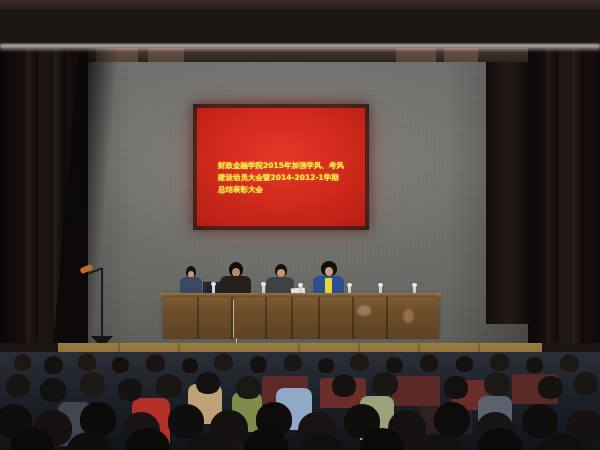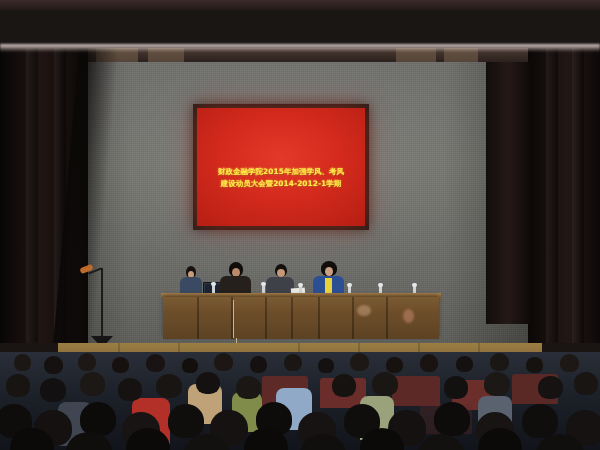--- a/index.html
+++ b/index.html
@@ -98,21 +98,21 @@
       radial-gradient(ellipse 80% 80% at 50% 42%,#e2392b 0%,#d32a1d 45%,#b41d12 100%);
     box-shadow:0 0 26px rgba(225,60,40,.45);
     display:flex;flex-direction:column;align-items:center;justify-content:center;
   }
   .screen-line{
     color:#ffe84a;font-weight:bold;font-size:7.5px;line-height:12px;
     white-space:nowrap;
     text-shadow:0 0 2px rgba(255,220,60,.9),1px 1px 0 rgba(120,40,0,.5);
     font-family:"DejaVu Sans","Liberation Sans",sans-serif;
   }
-  .screen-inner-pad{margin-top:22px;text-align:center;}
+  .screen-inner-pad{margin-top:22px;text-align:left;}
 
   
   .table{
     position:absolute;left:163px;top:297px;width:276px;height:42px;
     background:linear-gradient(180deg,#7b5b33 0%,#6d4e2a 35%,#5d4223 100%);
     box-shadow:0 -2px 4px rgba(0,0,0,.35);
   }
   .table-top{
     position:absolute;left:161px;top:293px;width:280px;height:6px;
     background:linear-gradient(180deg,#a9814c,#7d5a30);
@@ -180,20 +180,21 @@
     <div class="curtain-fold" style="left:44px;"></div>
   </div>
 
   <div style="position:absolute;left:486px;top:62px;width:44px;height:262px;background:linear-gradient(90deg,#120d0b,#241917 50%,#0e0a09);"></div>
 
   <div class="screen-frame"></div>
   <div class="screen">
     <div class="screen-inner-pad">
       <div class="screen-line">财政金融学院2015年加强学风、考风</div>
       <div class="screen-line">建设动员大会暨2014-2012-1学期</div>
+      <div class="screen-line">总结表彰大会</div>
     </div>
   </div>
 
   <div>
     <div class="mic-pole" style="left:101px;top:268px;height:72px;"></div>
     <div class="mic-boom" style="left:88px;top:270px;"></div>
     <div class="mic-head" style="left:80px;top:266px;"></div>
     <div class="mic-legs" style="left:91px;top:336px;"></div>
   </div>
 

